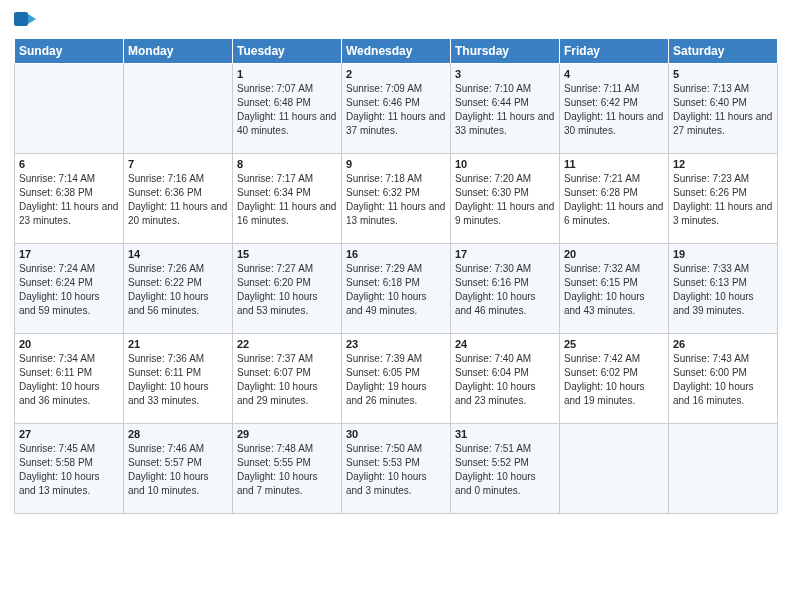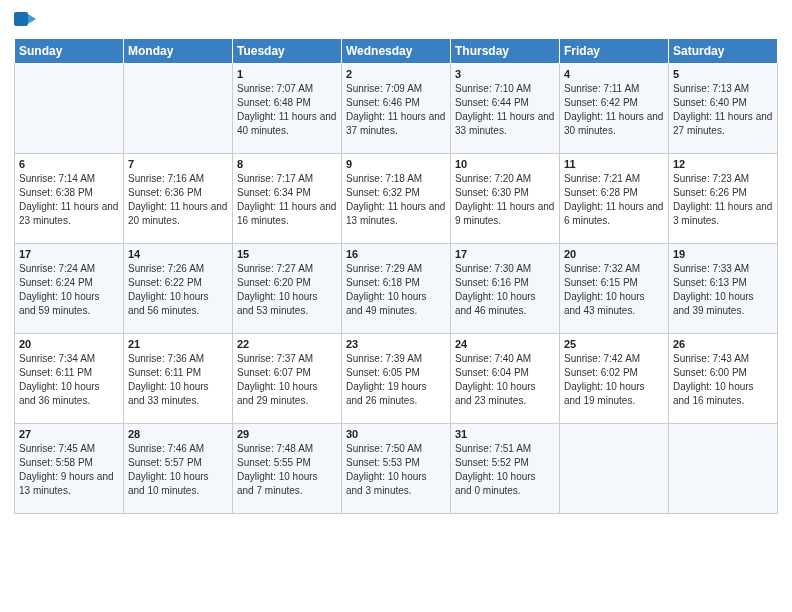--- a/index.html
+++ b/index.html
@@ -340,21 +340,21 @@
               <div>Daylight: 10 hours and 16 minutes.</div>
             </div>
           </td>
         </tr>
         <tr>
           <td>
             <div class="day-number">27</div>
             <div class="day-info">
               <div>Sunrise: 7:45 AM</div>
               <div>Sunset: 5:58 PM</div>
-              <div>Daylight: 9 hours and 13 minutes.</div>
+              <div>Daylight: 10 hours and 13 minutes.</div>
             </div>
           </td>
           <td>
             <div class="day-number">28</div>
             <div class="day-info">
               <div>Sunrise: 7:46 AM</div>
               <div>Sunset: 5:57 PM</div>
               <div>Daylight: 10 hours and 10 minutes.</div>
             </div>
           </td>

